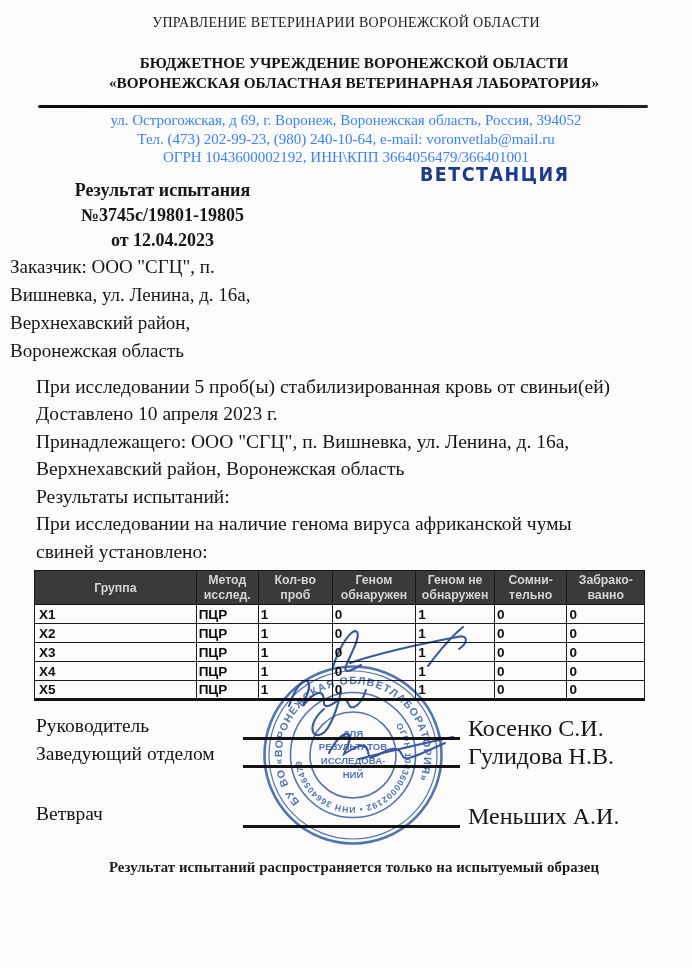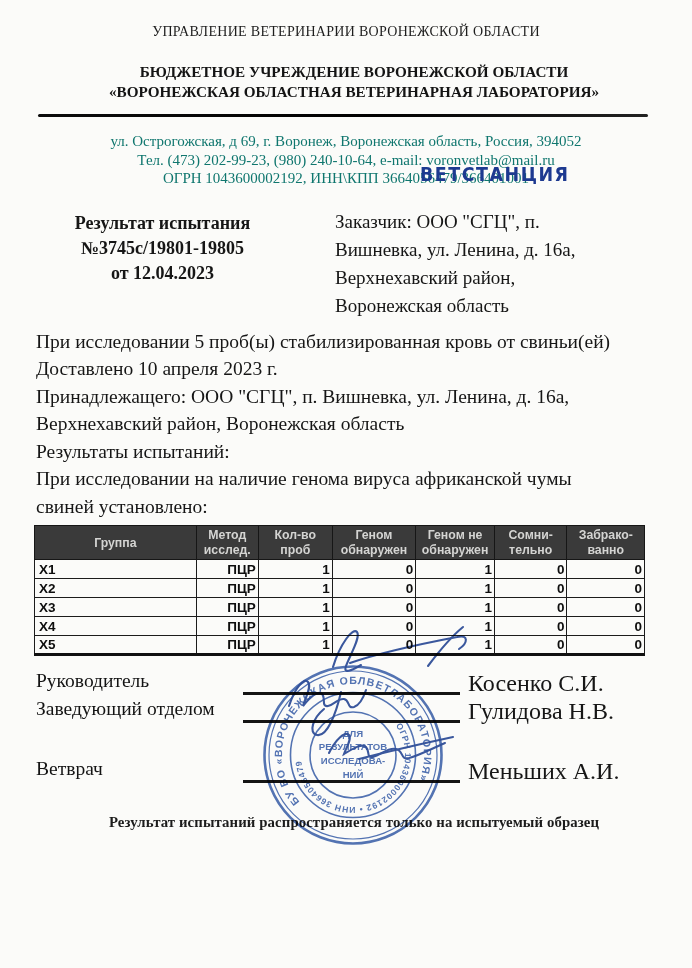--- a/index.html
+++ b/index.html
@@ -8,21 +8,21 @@
     position: relative;
     width: 692px; height: 968px;
     margin: 0 auto;
     background: #fbfbf9;
     color: #161616;
     font-family: "Liberation Serif", "DejaVu Serif", serif;
     overflow: hidden;
   }
   
   .org-line1 {
-    margin-top: 24px;
+    margin-top: 15px;
     text-align: center;
     font-size: 14px;
     letter-spacing: 0.3px;
     color: #1d1d1d;
   }
   .org-bold {
     margin-top: 22px;
     text-align: center;
     font-size: 15.2px;
     font-weight: bold;
@@ -30,40 +30,41 @@
     color: #141414;
     padding-left: 16px;
   }
   .head-rule {
     margin: 12px 44px 0 38px;
     height: 3.4px;
     background: linear-gradient(90deg, #0c0c0c 0%, #000 55%, #222 100%);
     border-radius: 2px;
   }
   .contact-block {
-    margin-top: 15px;
+    margin-top: 3px;
     text-align: center;
     font-size: 15px;
     line-height: 18.5px;
-    color: #0f766e;
+    color: #3b82f6;
   }
   .vetstation {
     position: absolute;
     left: 420px; top: 165px;
     font-family: "DejaVu Sans", sans-serif;
     font-weight: bold;
     font-size: 17.5px;
     letter-spacing: 1.5px;
     color: #1d3990;
     transform: scaleY(1.08);
   }
   
   .two-col {
     display: flex;
-    margin-top: 20px;
+    margin-top: 8px;
+    flex-direction: column;
   }
   .result-block {
     width: 325px;
     text-align: center;
     font-weight: bold;
     font-size: 18px;
     line-height: 25px;
     padding-top: 3px;
   }
   .customer-block {
@@ -94,21 +95,21 @@
     line-height: 14.5px;
     padding: 2px 1px;
     border: 1.6px solid #161616;
     white-space: pre-line;
     height: 34px;
     vertical-align: middle;
   }
   table.results td {
     font-size: 13.5px;
     font-weight: bold;
-    text-align: right;
+    text-align: left;
     border: 1.6px solid #1c1c1c;
     height: 19px;
     padding: 0 2px;
     color: #0e0e0e;
   }
   table.results td.c-left { text-align: left; padding-left: 4px; margin-left: 20px; }
   table.results { border-bottom: 3px solid #111; }
   
   .sig-rows { position: relative; margin: 14px 0 0 36px; height: 134px; }
   .sig-row { position: absolute; left: 0; width: 620px; }

